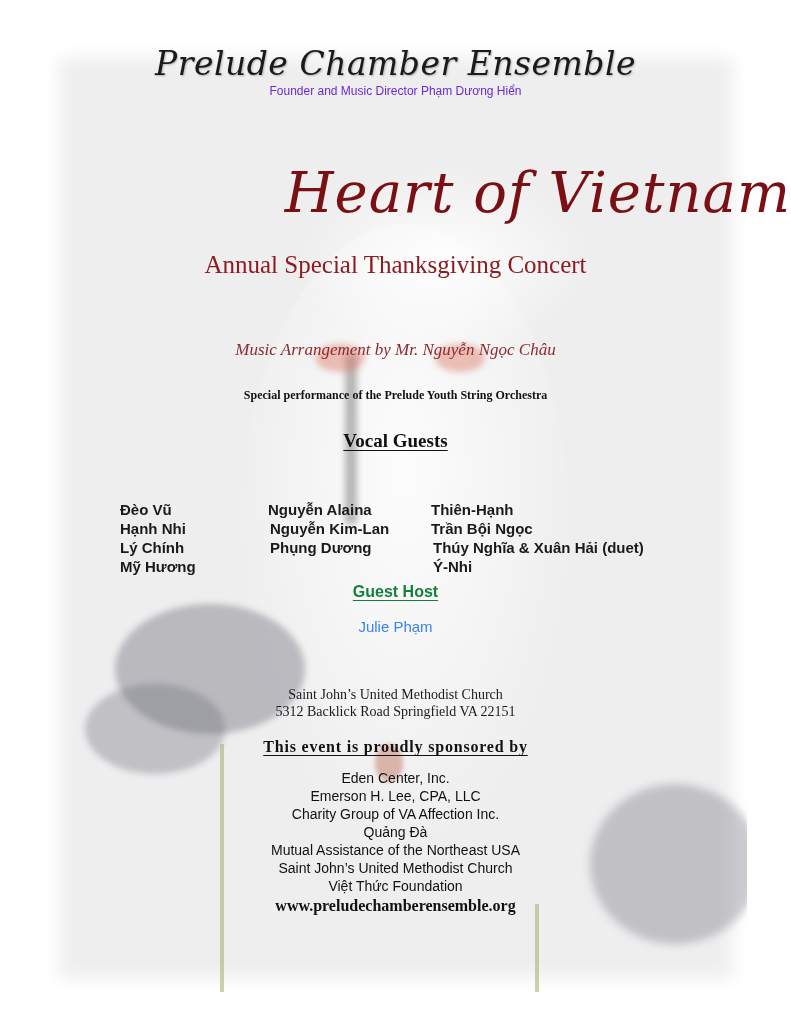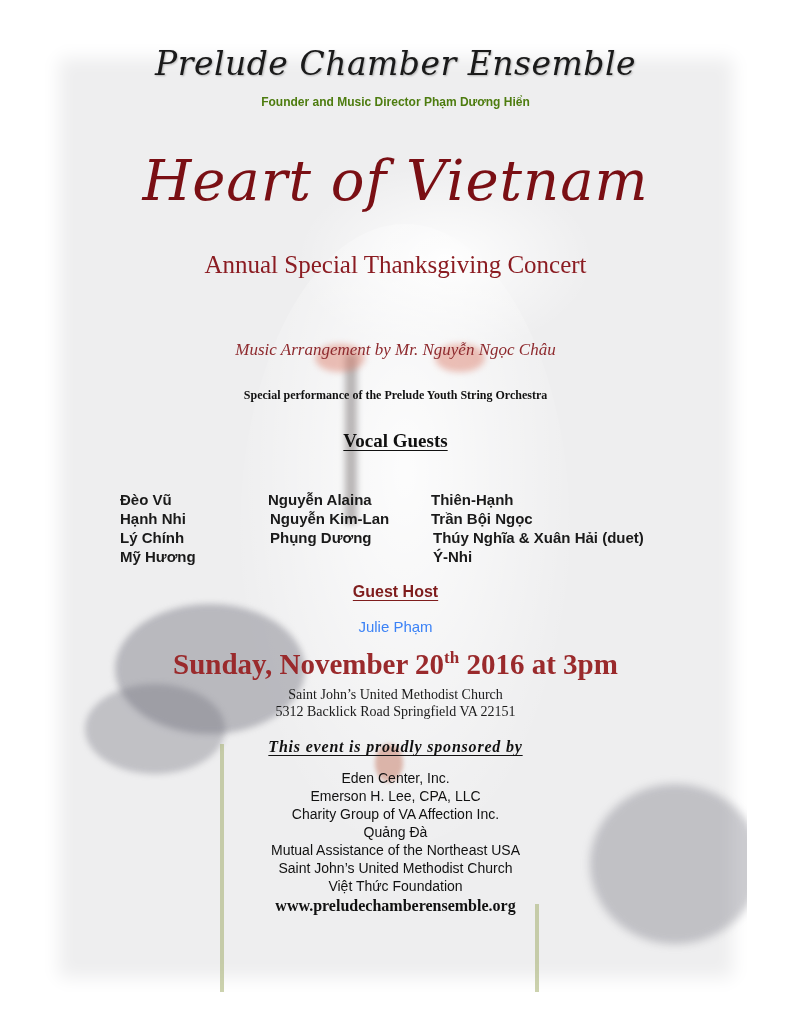--- a/index.html
+++ b/index.html
@@ -25,40 +25,40 @@
     .bud2 { left: 270px; top: 300px; width: 50px; height: 28px; background: rgba(220,120,100,0.45); filter: blur(3px); }
     .bud3 { left: 390px; top: 300px; width: 50px; height: 28px; background: rgba(220,120,100,0.45); filter: blur(3px); }
     .braid { position: absolute; left: 300px; top: 310px; width: 12px; height: 170px; background: rgba(70,60,60,0.35); filter: blur(3px); }
     .stem { position: absolute; width: 4px; background: rgba(170,180,120,0.6); }
     .stem1 { left: 175px; top: 700px; height: 290px; }
     .stem2 { left: 490px; top: 860px; height: 130px; }
 
     .content { position: absolute; left: 0; top: 0; width: 791px; height: 1024px; }
     .center { position: absolute; left: 0; width: 791px; text-align: center; }
     .org { top: 44px; font-family: "DejaVu Serif", serif; font-style: italic; font-size: 33px; color: #1a1a1a; letter-spacing: 0.5px; text-shadow: 1px 1px 2px rgba(0,0,0,0.25); }
-    .founder { top: 95px; font-size: 12px; font-weight: bold; color: #4d7c0f; }
-    .title { top: 148px; font-family: "DejaVu Serif", serif; font-style: italic; font-size: 56px; color: #7a0f14; letter-spacing: 1px; }
+    .founder { top: 84px; font-size: 12px; font-weight: normal; color: #6d28d9; }
+    .title { top: 160px; font-family: "DejaVu Serif", serif; font-style: italic; font-size: 56px; color: #7a0f14; letter-spacing: 1px; text-align: right; }
     .subtitle { top: 251px; font-family: "Liberation Serif", serif; font-size: 25px; color: #8b1c22; }
     .tribute { top: 288px; font-size: 15px; font-weight: bold; color: #1a1a1a; }
     .arranger { top: 340px; font-family: "Liberation Serif", serif; font-style: italic; font-size: 17px; color: #8e2a2e; text-align: center; }
     .special { top: 388px; font-family: "Liberation Serif", serif; font-weight: bold; font-size: 12px; color: #111; }
     .vocal-h { top: 430px; font-family: "Liberation Serif", serif; font-weight: bold; font-size: 19px; color: #111; }
     .vocal-h span { text-decoration: underline; text-underline-offset: 3px; text-decoration-thickness: 1px; }
 
     .guests { position: absolute; left: 120px; top: 486px; font-size: 15px; font-weight: bold; color: #1a1a1a; line-height: 19px; }
-    .gcol { position: absolute; top: 4px; white-space: nowrap; }
+    .gcol { position: absolute; top: 14px; white-space: nowrap; }
     .gcol div { height: 19px; }
 
-    .host-h { top: 583px; font-size: 16px; font-weight: bold; color: #7f1d1d; }
+    .host-h { top: 583px; font-size: 16px; font-weight: bold; color: #15803d; }
     .host-h span { text-decoration: underline; text-underline-offset: 3px; text-decoration-thickness: 1px; }
     .host { top: 618px; font-size: 15px; color: #3b82f6; }
     .date { top: 648px; font-family: "Liberation Serif", serif; font-weight: bold; font-size: 29px; color: #9a2a2c; }
     .date sup { font-size: 17px; vertical-align: 11px; }
     .venue { top: 686px; font-family: "Liberation Serif", serif; font-size: 14px; color: #1a1a1a; line-height: 17px; }
-    .sponsor-h { top: 738px; font-family: "Liberation Serif", serif; font-style: italic; font-weight: bold; font-size: 16px; color: #111; letter-spacing: 0.8px; }
+    .sponsor-h { top: 738px; font-family: "Liberation Serif", serif; font-weight: bold; font-size: 16px; color: #111; letter-spacing: 0.8px; }
     .sponsor-h span { text-decoration: underline; text-underline-offset: 3px; text-decoration-thickness: 1px; }
     .sponsors { top: 769px; font-size: 14px; color: #111; line-height: 18px; }
     .website { top: 897px; font-family: "Liberation Serif", serif; font-weight: bold; font-size: 16px; color: #111; }
   </style>
 </head>
 <body>
 
 <div class="photo">
   <div class="blob hat"></div>
   <div class="blob figure"></div>
@@ -98,21 +98,20 @@
       <div>Thiên-Hạnh</div>
       <div>Trần Bội Ngọc</div>
       <div style="margin-left:2px;">Thúy Nghĩa &amp; Xuân Hải (duet)</div>
       <div style="margin-left:2px;">Ý-Nhi</div>
     </div>
   </div>
 
   <div class="center host-h"><span>Guest Host</span></div>
   <div class="center host">Julie Phạm</div>
 
-  <div class="center date"><span>Sunday, November 20</span><sup>th</sup><span> 2016 at 3pm</span></div>
   <div class="center venue">
     <div>Saint John’s United Methodist Church</div>
     <div>5312 Backlick Road Springfield VA 22151</div>
   </div>
 
   <div class="center sponsor-h"><span>This event is proudly sponsored by</span></div>
   <div class="center sponsors">
     <div>Eden Center, Inc.</div>
     <div>Emerson H. Lee, CPA, LLC</div>
     <div>Charity Group of VA Affection Inc.</div>

